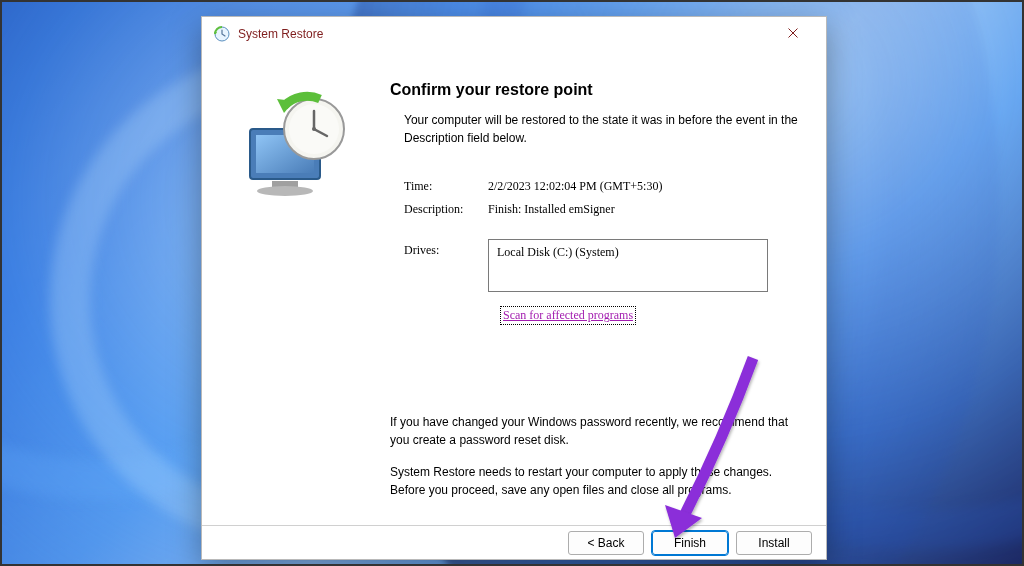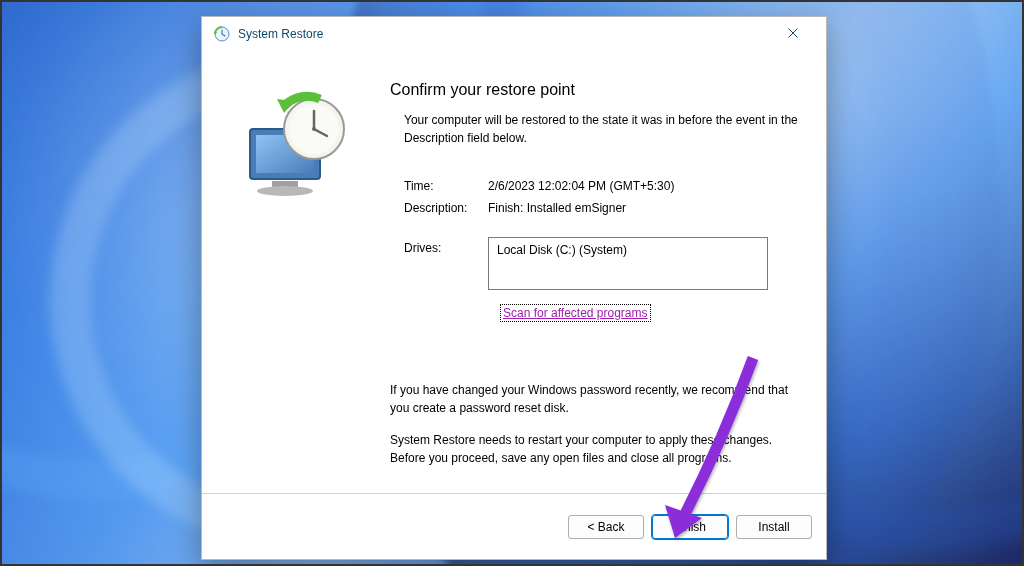--- a/index.html
+++ b/index.html
@@ -75,21 +75,21 @@
       box-shadow: 0 10px 30px rgba(0,0,0,0.35);
       display: flex;
       flex-direction: column;
       z-index: 10;
     }
     .titlebar {
       height: 34px;
       display: flex;
       align-items: center;
       padding: 0 10px 0 10px;
-      color: #0c4a6e;
+      color: #7f1d1d;
     }
     .titlebar .icon-wrap {
       width: 18px;
       height: 18px;
       margin-right: 8px;
       position: relative;
     }
     .title-text {
       font-size: 12px;
       flex: 1;
@@ -120,30 +120,31 @@
       margin-left: 10px;
     }
     .content {
       flex: 1;
       padding: 30px 28px 0 16px;
       color: #000;
     }
     .heading {
       font-size: 16px;
       margin-bottom: 12px;
-      font-weight: 400;
+      font-weight: 700;
     }
     .intro {
       font-size: 12px;
       line-height: 1.5;
       padding-left: 14px;
     }
     .info-table {
       margin-top: 32px;
       padding-left: 14px;
+      font-family: Liberation Serif, serif;
     }
     .info-row {
       display: flex;
       margin-bottom: 8px;
       font-size: 12px;
     }
     .info-label {
       width: 84px;
     }
     .drives-box {
@@ -174,21 +175,21 @@
       left: 188px;
       right: 28px;
       font-size: 12px;
       line-height: 1.5;
     }
     .notes p {
       margin-bottom: 14px;
     }
 
     .button-bar {
-      height: 66px;
+      height: 34px;
       border-top: 1px solid #d0d0d0;
       display: flex;
       align-items: center;
       justify-content: flex-end;
       padding: 0 14px;
       gap: 8px;
       background: #fff;
     }
     .btn {
       min-width: 76px;
@@ -269,21 +270,21 @@
       </div>
     </div>
 
     <div class="content">
       <div class="heading">Confirm your restore point</div>
       <div class="intro">Your computer will be restored to the state it was in before the event in the Description field below.</div>
 
       <div class="info-table">
         <div class="info-row">
           <span class="info-label">Time:</span>
-          <span>2/6/2023 12:02:04 PM (GMT+5:30)</span>
+          <span>2/2/2023 12:02:04 PM (GMT+5:30)</span>
         </div>
         <div class="info-row">
           <span class="info-label">Description:</span>
           <span>Finish: Installed emSigner</span>
         </div>
         <div class="info-row" style="margin-top:22px;">
           <span class="info-label" style="padding-top:4px;">Drives:</span>
           <span class="drives-box">
             <span>Local Disk (C:) (System)</span>
           </span>

